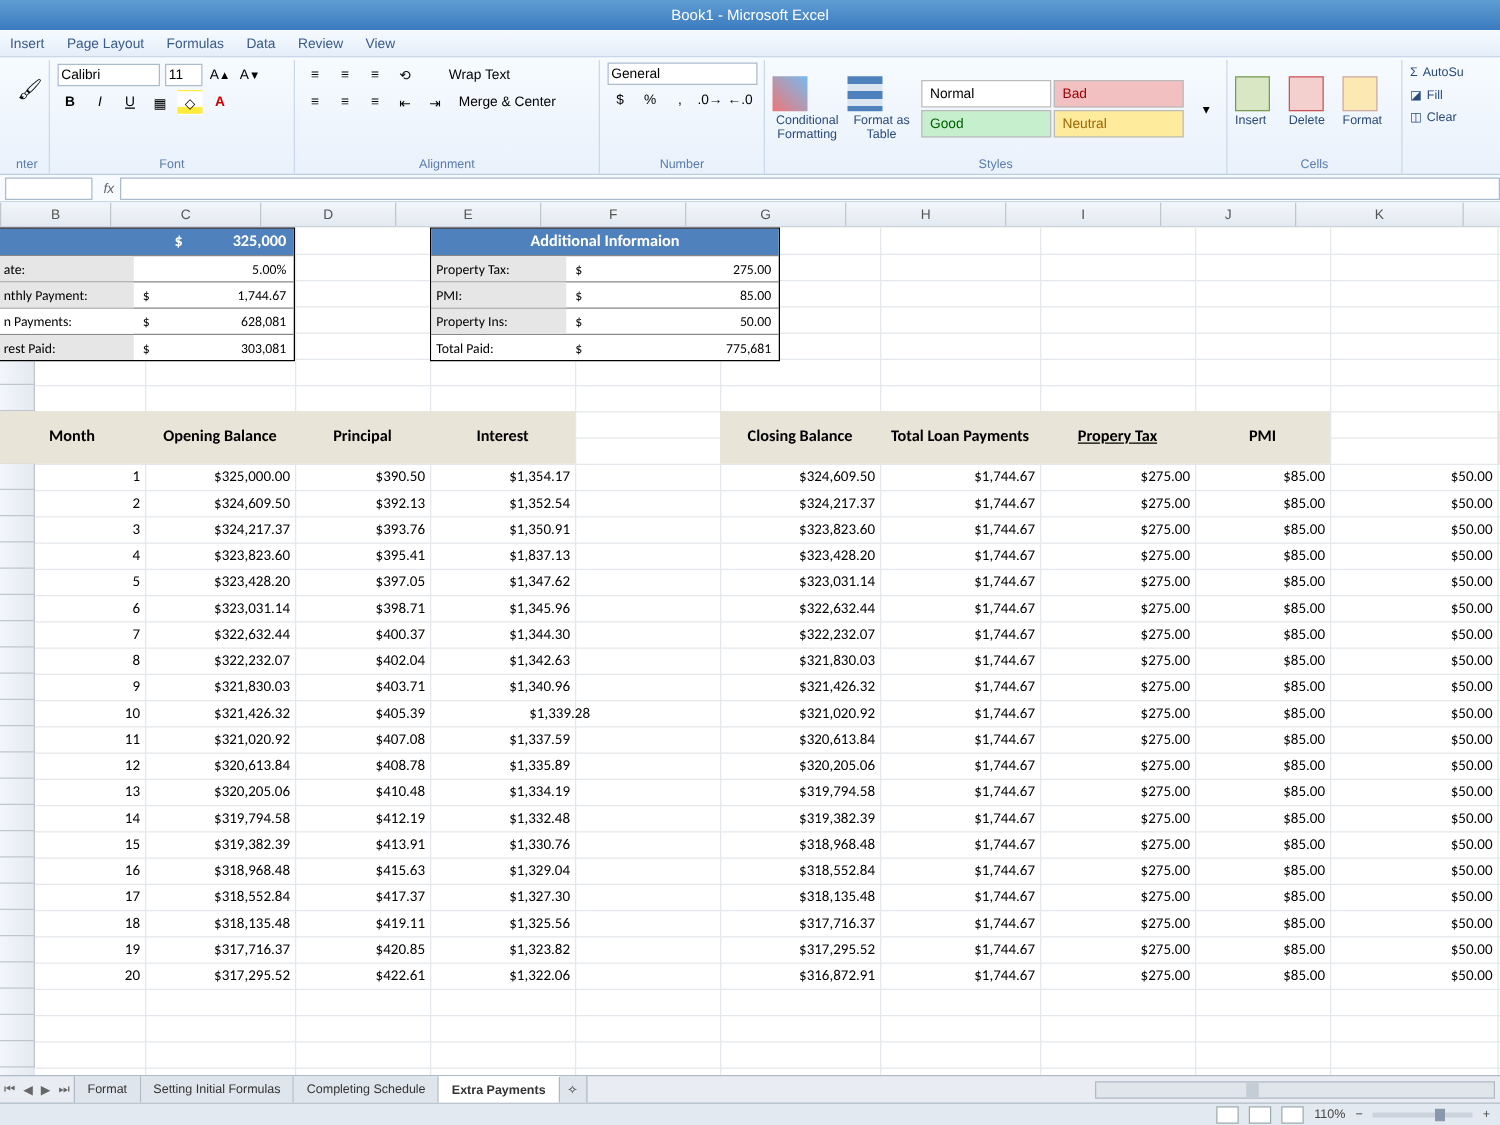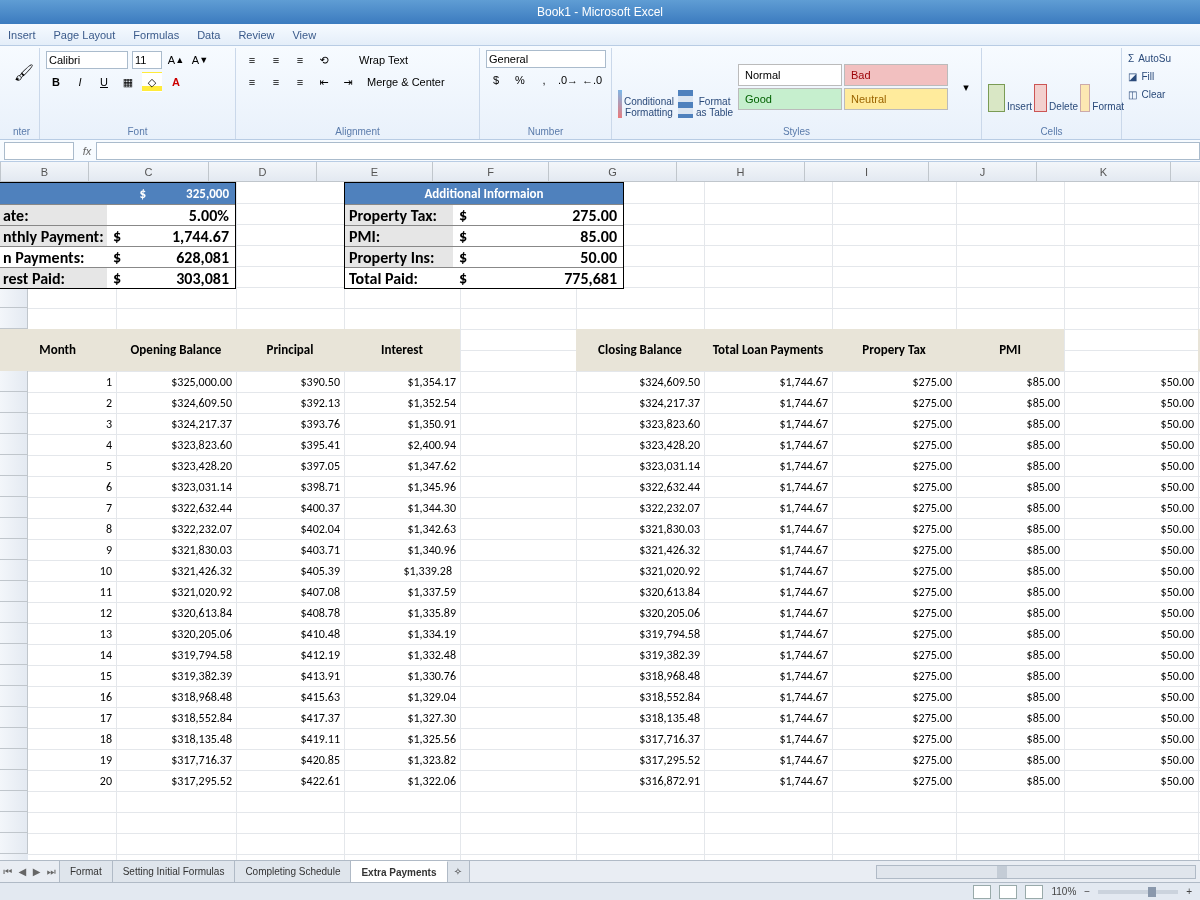--- a/index.html
+++ b/index.html
@@ -11,21 +11,21 @@
 .menubar { height: 22px; background: linear-gradient(#f6faff,#e4eef9); border-bottom: 1px solid #b8cce4; display: flex; align-items: center; padding-left: 8px; gap: 18px; font-size: 11px; color: #3a5a8a; }
 .menubar span { cursor: pointer; }
 
 .ribbon { height: 94px; background: linear-gradient(#f7fbff,#e9f1fb); border-bottom: 1px solid #b8cce4; display: flex; padding: 2px 4px 0 4px; position: relative; }
 .ribbon-group { display: flex; flex-direction: column; justify-content: space-between; border-right: 1px solid #cad8ea; padding: 2px 6px 2px 6px; }
 .group-body { display: flex; flex-direction: column; gap: 2px; flex: 1; }
 .group-label { font-size: 10px; color: #5a7bab; text-align: center; padding-top: 2px; }
 .ribbon-row { display: flex; align-items: center; gap: 4px; }
 .ribbon input, .ribbon select { font-size: 11px; height: 18px; border: 1px solid #abc; background: #fff; padding: 0 2px; }
 .ribbon .btn { width: 20px; height: 20px; display: flex; align-items: center; justify-content: center; cursor: pointer; border: 1px solid transparent; }
-.bigbtn { display: flex; flex-direction: row; align-items: flex-end; justify-content: center; width: 56px; height: 62px; cursor: pointer; font-size: 10px; color: #2a4a7a; text-align: center; gap: 2px; }
+.bigbtn { display: flex; flex-direction: column; align-items: flex-start; justify-content: center; width: 56px; height: 62px; cursor: pointer; font-size: 10px; color: #2a4a7a; text-align: center; gap: 2px; }
 .bigbtn .ico { width: 28px; height: 28px; }
 .style-cell { width: 104px; height: 22px; border: 1px solid #bbb; padding: 2px 6px; font-size: 11px; display: flex; align-items: center; cursor: pointer; }
 .style-grid { display: grid; grid-template-columns: repeat(2, 104px); gap: 2px; }
 .ed-btn { height: 16px; font-size: 10px; color: #2a4a7a; display: flex; align-items: center; gap: 4px; cursor: pointer; }
 
 .formula-bar { height: 22px; border-bottom: 1px solid #b8cce4; display: flex; align-items: center; background: #f7fbff; }
 .namebox { width: 70px; height: 18px; border: 1px solid #abc; background: #fff; margin: 0 4px; font-size: 11px; padding-left: 4px; }
 .fx { width: 18px; color: #666; font-style: italic; text-align: center; }
 .fbar-input { flex: 1; height: 18px; border: 1px solid #abc; background: #fff; }
 
@@ -38,21 +38,21 @@
 .row-h { height: 21px; border-bottom: 1px solid #c0c6cc; border-right: 1px solid #c0c6cc; text-align: center; font-size: 10px; color: #555; display: flex; align-items: center; justify-content: center; }
 .cells { position: relative; flex: 1; background: #fff; }
 .gridline-v { position: absolute; top: 0; bottom: 0; width: 0; border-right: 1px solid #e4e7eb; }
 .gridline-h { position: absolute; left: 0; right: 0; height: 0; border-bottom: 1px solid #e4e7eb; }
 
 .cell { position: absolute; height: 21px; font-size: 12px; font-family: Calibri, sans-serif; display: flex; align-items: center; padding: 0 4px; color: #000; }
 .cell.r { justify-content: flex-end; }
 
 .info-box { position: absolute; border: 1.5px solid #000; background: #fff; }
 .info-header { background: #4f81bd; color: #fff; font-weight: 700; text-align: center; height: 21px; display: flex; align-items: center; justify-content: center; font-family: Calibri, sans-serif; font-size: 13px; }
-.info-row { height: 21px; display: flex; font-family: Calibri, sans-serif; font-size: 16px; border-top: 1px solid #888; font-weight: bold; }
+.info-row { height: 21px; display: flex; font-family: Calibri, sans-serif; font-size: 11px; border-top: 1px solid #888; }
 .info-row .lbl { width: 108px; padding-left: 4px; display: flex; align-items: center; background: #e6e6e6; }
 .info-row .dol { width: 20px; display: flex; align-items: center; justify-content: center; }
 .info-row .val { flex: 1; display: flex; align-items: center; justify-content: flex-end; padding-right: 6px; }
 .info-row.plain .lbl { background: #fff; }
 
 .tbl-head { position: absolute; background: #e8e4d8; font-family: Calibri, sans-serif; font-size: 13px; font-weight: 700; display: flex; align-items: center; justify-content: center; text-align: center; }
 
 .tabs-bar { height: 22px; background: #e9edf3; border-top: 1px solid #b0bac6; display: flex; align-items: stretch; font-size: 10px; }
 .tab-nav { width: 60px; display: flex; align-items: center; justify-content: space-around; border-right: 1px solid #b0bac6; color: #666; }
 .tab { padding: 0 10px; background: #dfe5ec; border-right: 1px solid #b0bac6; display: flex; align-items: center; color: #333; cursor: pointer; }
@@ -365,21 +365,21 @@
             <div class="dol">$</div>
             <div class="val">775,681</div>
           </div>
         </div>
         <div class="tbl-head" style="left: -30px; top: 147px; width: 118px; height: 42px; line-height: 1.2; justify-content: flex-end; padding-right: 40px;">Month</div>
         <div class="tbl-head" style="left: 88px; top: 147px; width: 120px; height: 42px; line-height: 1.2;">Opening Balance</div>
         <div class="tbl-head" style="left: 208px; top: 147px; width: 108px; height: 42px; line-height: 1.2;">Principal</div>
         <div class="tbl-head" style="left: 316px; top: 147px; width: 116px; height: 42px; line-height: 1.2;">Interest</div>
         <div class="tbl-head" style="left: 548px; top: 147px; width: 128px; height: 42px; line-height: 1.2;">Closing Balance</div>
         <div class="tbl-head" style="left: 676px; top: 147px; width: 128px; height: 42px; line-height: 1.2;">Total Loan Payments</div>
-        <div class="tbl-head" style="left: 804px; top: 147px; width: 124px; height: 42px; line-height: 1.2;">Propery Tax</div>
+        <div class="tbl-head" style="left: 804px; top: 147px; width: 124px; height: 42px; line-height: 1.2; text-decoration: underline;">Propery Tax</div>
         <div class="tbl-head" style="left: 928px; top: 147px; width: 108px; height: 42px; line-height: 1.2;">PMI</div>
         <div class="tbl-head" style="left: 1170px; top: 147px; width: 70px; height: 42px; line-height: 1.2;">Total Paym</div>
         <div class="cell r" style="left: 0px; top: 189px; width: 88px;">1</div>
         <div class="cell r" style="left: 88px; top: 189px; width: 120px;">$325,000.00</div>
         <div class="cell r" style="left: 208px; top: 189px; width: 108px;">$390.50</div>
         <div class="cell r" style="left: 316px; top: 189px; width: 116px;">$1,354.17</div>
         <div class="cell r" style="left: 548px; top: 189px; width: 128px;">$324,609.50</div>
         <div class="cell r" style="left: 676px; top: 189px; width: 128px;">$1,744.67</div>
         <div class="cell r" style="left: 804px; top: 189px; width: 124px;">$275.00</div>
         <div class="cell r" style="left: 928px; top: 189px; width: 108px;">$85.00</div>
@@ -401,21 +401,21 @@
         <div class="cell r" style="left: 316px; top: 231px; width: 116px;">$1,350.91</div>
         <div class="cell r" style="left: 548px; top: 231px; width: 128px;">$323,823.60</div>
         <div class="cell r" style="left: 676px; top: 231px; width: 128px;">$1,744.67</div>
         <div class="cell r" style="left: 804px; top: 231px; width: 124px;">$275.00</div>
         <div class="cell r" style="left: 928px; top: 231px; width: 108px;">$85.00</div>
         <div class="cell r" style="left: 1036px; top: 231px; width: 134px;">$50.00</div>
         <div class="cell r" style="left: 1170px; top: 231px; width: 70px;">$2,154</div>
         <div class="cell r" style="left: 0px; top: 252px; width: 88px;">4</div>
         <div class="cell r" style="left: 88px; top: 252px; width: 120px;">$323,823.60</div>
         <div class="cell r" style="left: 208px; top: 252px; width: 108px;">$395.41</div>
-        <div class="cell r" style="left: 316px; top: 252px; width: 116px;">$2,400.94</div>
+        <div class="cell r" style="left: 316px; top: 252px; width: 116px;">$1,837.13</div>
         <div class="cell r" style="left: 548px; top: 252px; width: 128px;">$323,428.20</div>
         <div class="cell r" style="left: 676px; top: 252px; width: 128px;">$1,744.67</div>
         <div class="cell r" style="left: 804px; top: 252px; width: 124px;">$275.00</div>
         <div class="cell r" style="left: 928px; top: 252px; width: 108px;">$85.00</div>
         <div class="cell r" style="left: 1036px; top: 252px; width: 134px;">$50.00</div>
         <div class="cell r" style="left: 1170px; top: 252px; width: 70px;">$2,154</div>
         <div class="cell r" style="left: 0px; top: 273px; width: 88px;">5</div>
         <div class="cell r" style="left: 88px; top: 273px; width: 120px;">$323,428.20</div>
         <div class="cell r" style="left: 208px; top: 273px; width: 108px;">$397.05</div>
         <div class="cell r" style="left: 316px; top: 273px; width: 116px;">$1,347.62</div>
@@ -461,21 +461,21 @@
         <div class="cell r" style="left: 316px; top: 357px; width: 116px;">$1,340.96</div>
         <div class="cell r" style="left: 548px; top: 357px; width: 128px;">$321,426.32</div>
         <div class="cell r" style="left: 676px; top: 357px; width: 128px;">$1,744.67</div>
         <div class="cell r" style="left: 804px; top: 357px; width: 124px;">$275.00</div>
         <div class="cell r" style="left: 928px; top: 357px; width: 108px;">$85.00</div>
         <div class="cell r" style="left: 1036px; top: 357px; width: 134px;">$50.00</div>
         <div class="cell r" style="left: 1170px; top: 357px; width: 70px;">$2,154</div>
         <div class="cell r" style="left: 0px; top: 378px; width: 88px;">10</div>
         <div class="cell r" style="left: 88px; top: 378px; width: 120px;">$321,426.32</div>
         <div class="cell r" style="left: 208px; top: 378px; width: 108px;">$405.39</div>
-        <div class="cell r" style="left: 312px; top: 378px; width: 116px;">$1,339.28</div>
+        <div class="cell r" style="left: 332px; top: 378px; width: 116px;">$1,339.28</div>
         <div class="cell r" style="left: 548px; top: 378px; width: 128px;">$321,020.92</div>
         <div class="cell r" style="left: 676px; top: 378px; width: 128px;">$1,744.67</div>
         <div class="cell r" style="left: 804px; top: 378px; width: 124px;">$275.00</div>
         <div class="cell r" style="left: 928px; top: 378px; width: 108px;">$85.00</div>
         <div class="cell r" style="left: 1036px; top: 378px; width: 134px;">$50.00</div>
         <div class="cell r" style="left: 1170px; top: 378px; width: 70px;">$2,154</div>
         <div class="cell r" style="left: 0px; top: 399px; width: 88px;">11</div>
         <div class="cell r" style="left: 88px; top: 399px; width: 120px;">$321,020.92</div>
         <div class="cell r" style="left: 208px; top: 399px; width: 108px;">$407.08</div>
         <div class="cell r" style="left: 316px; top: 399px; width: 116px;">$1,337.59</div>

